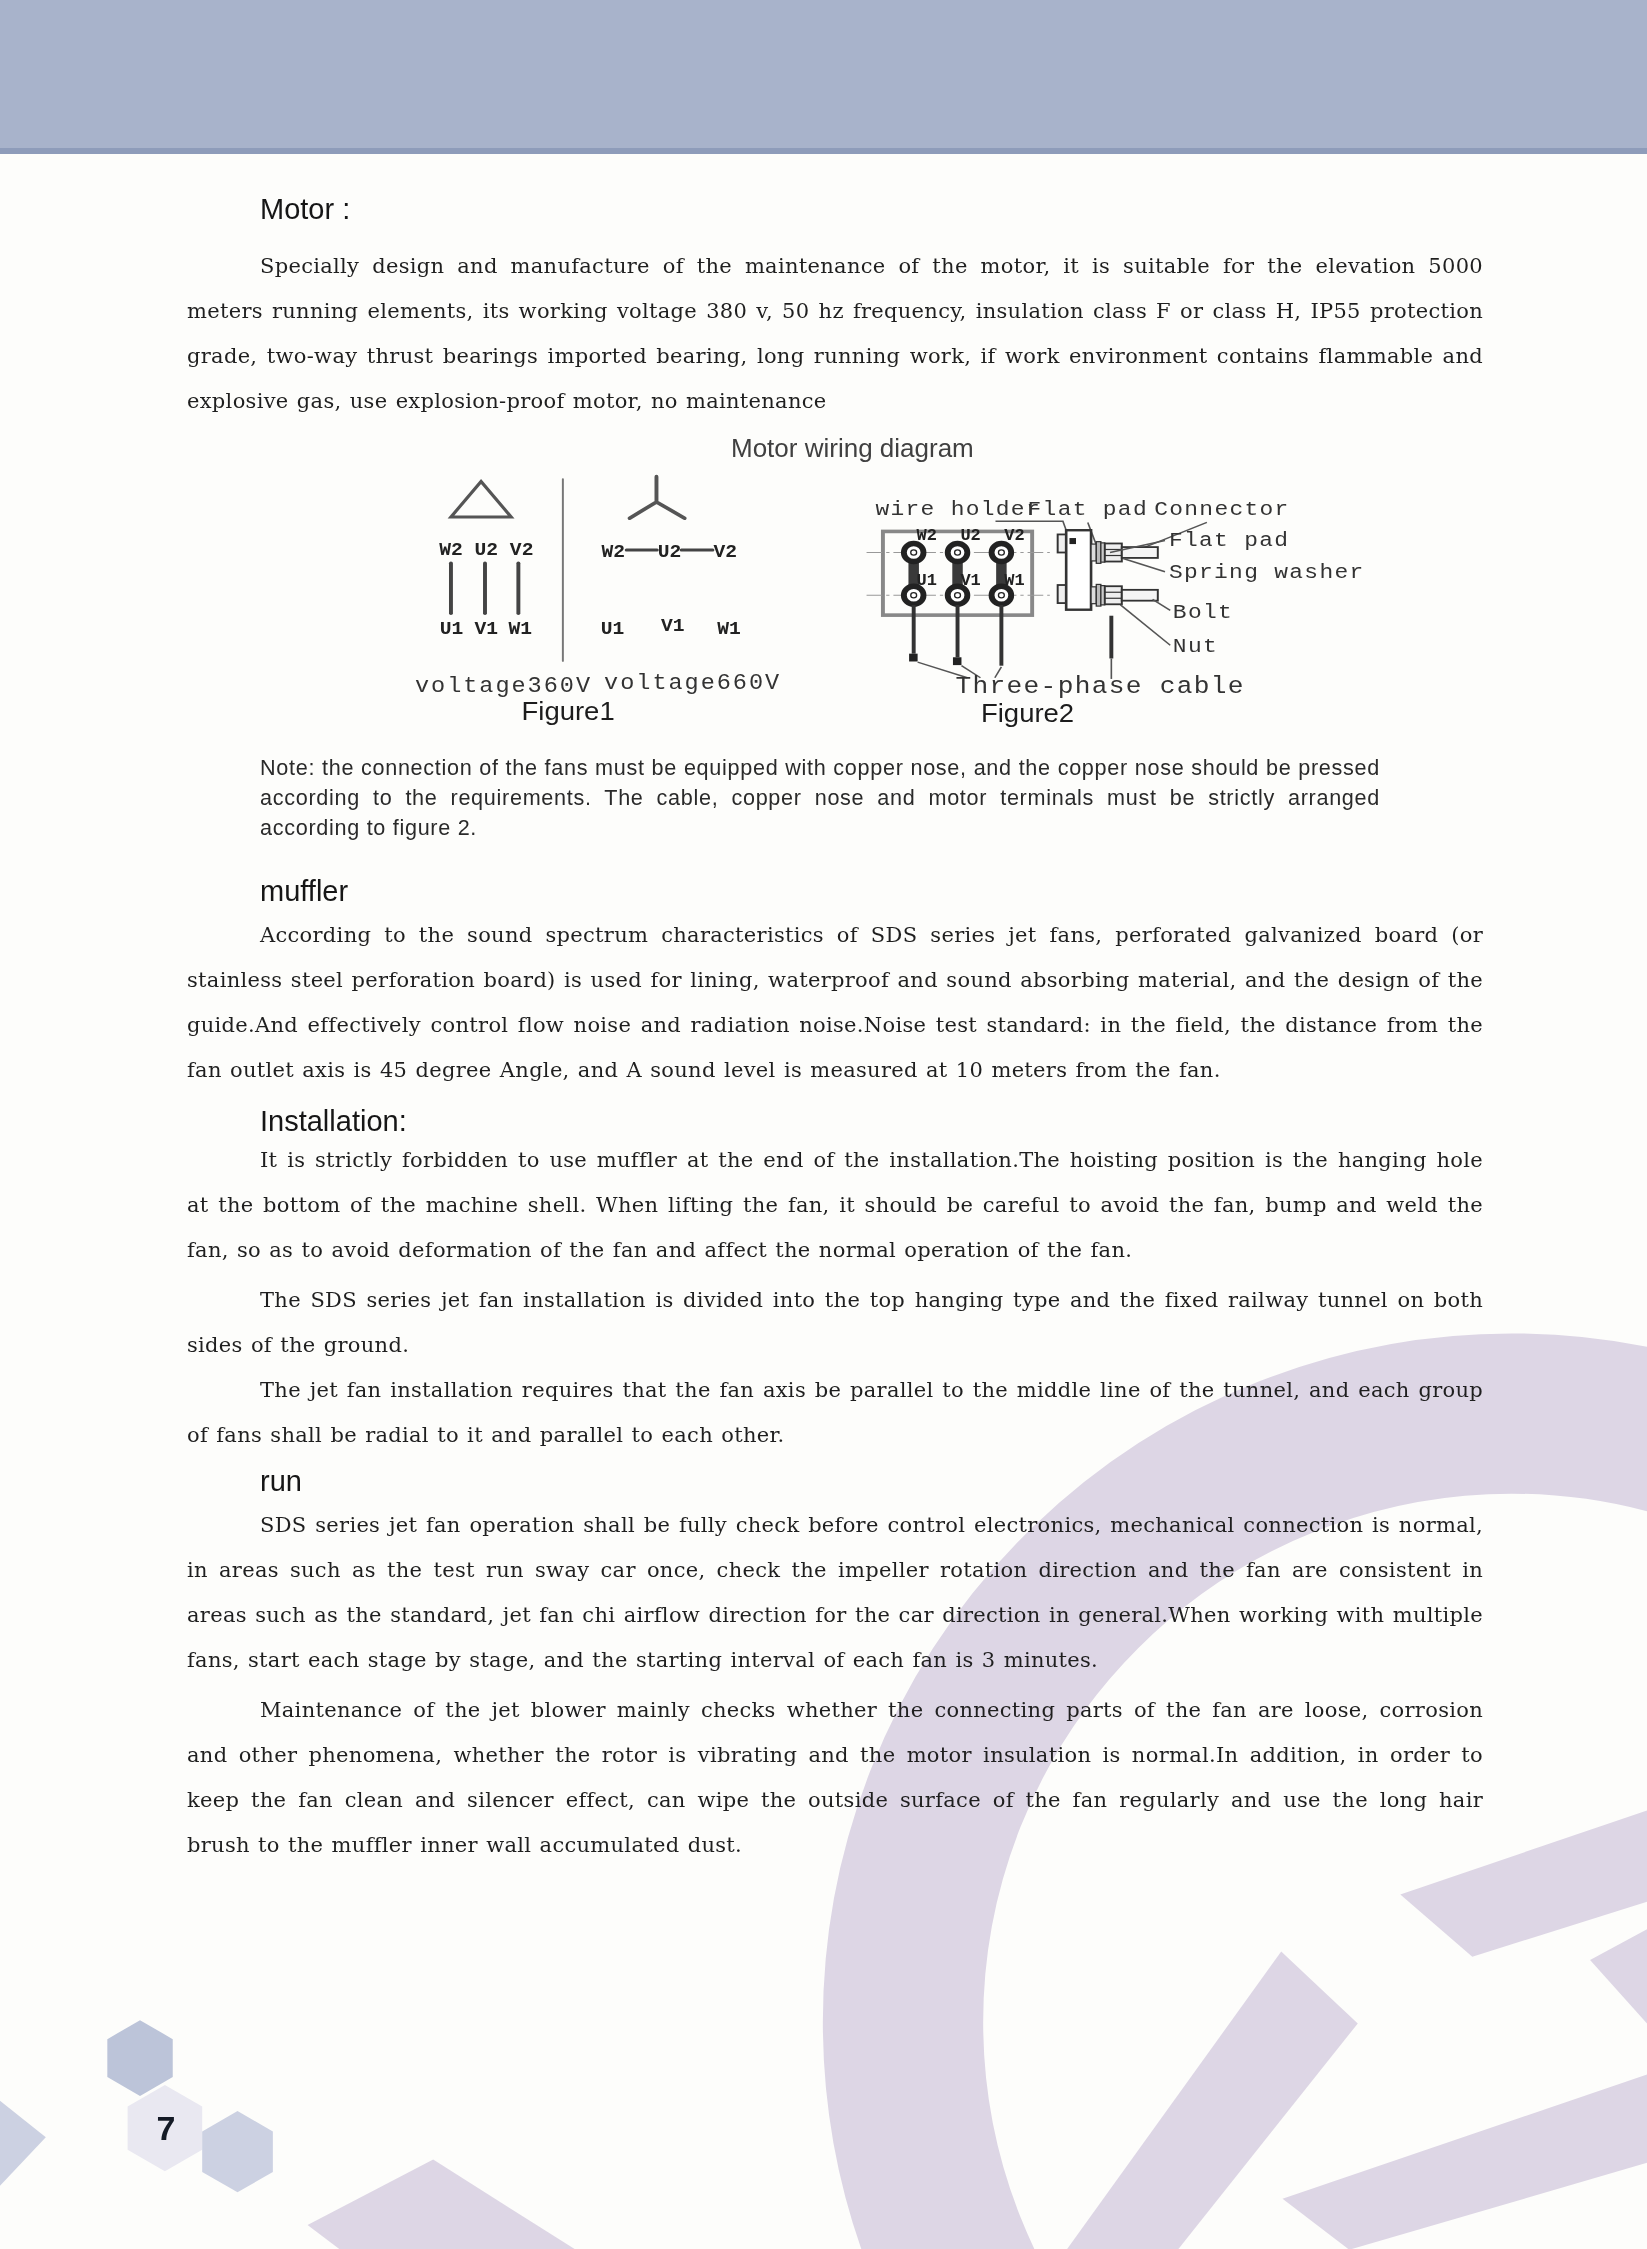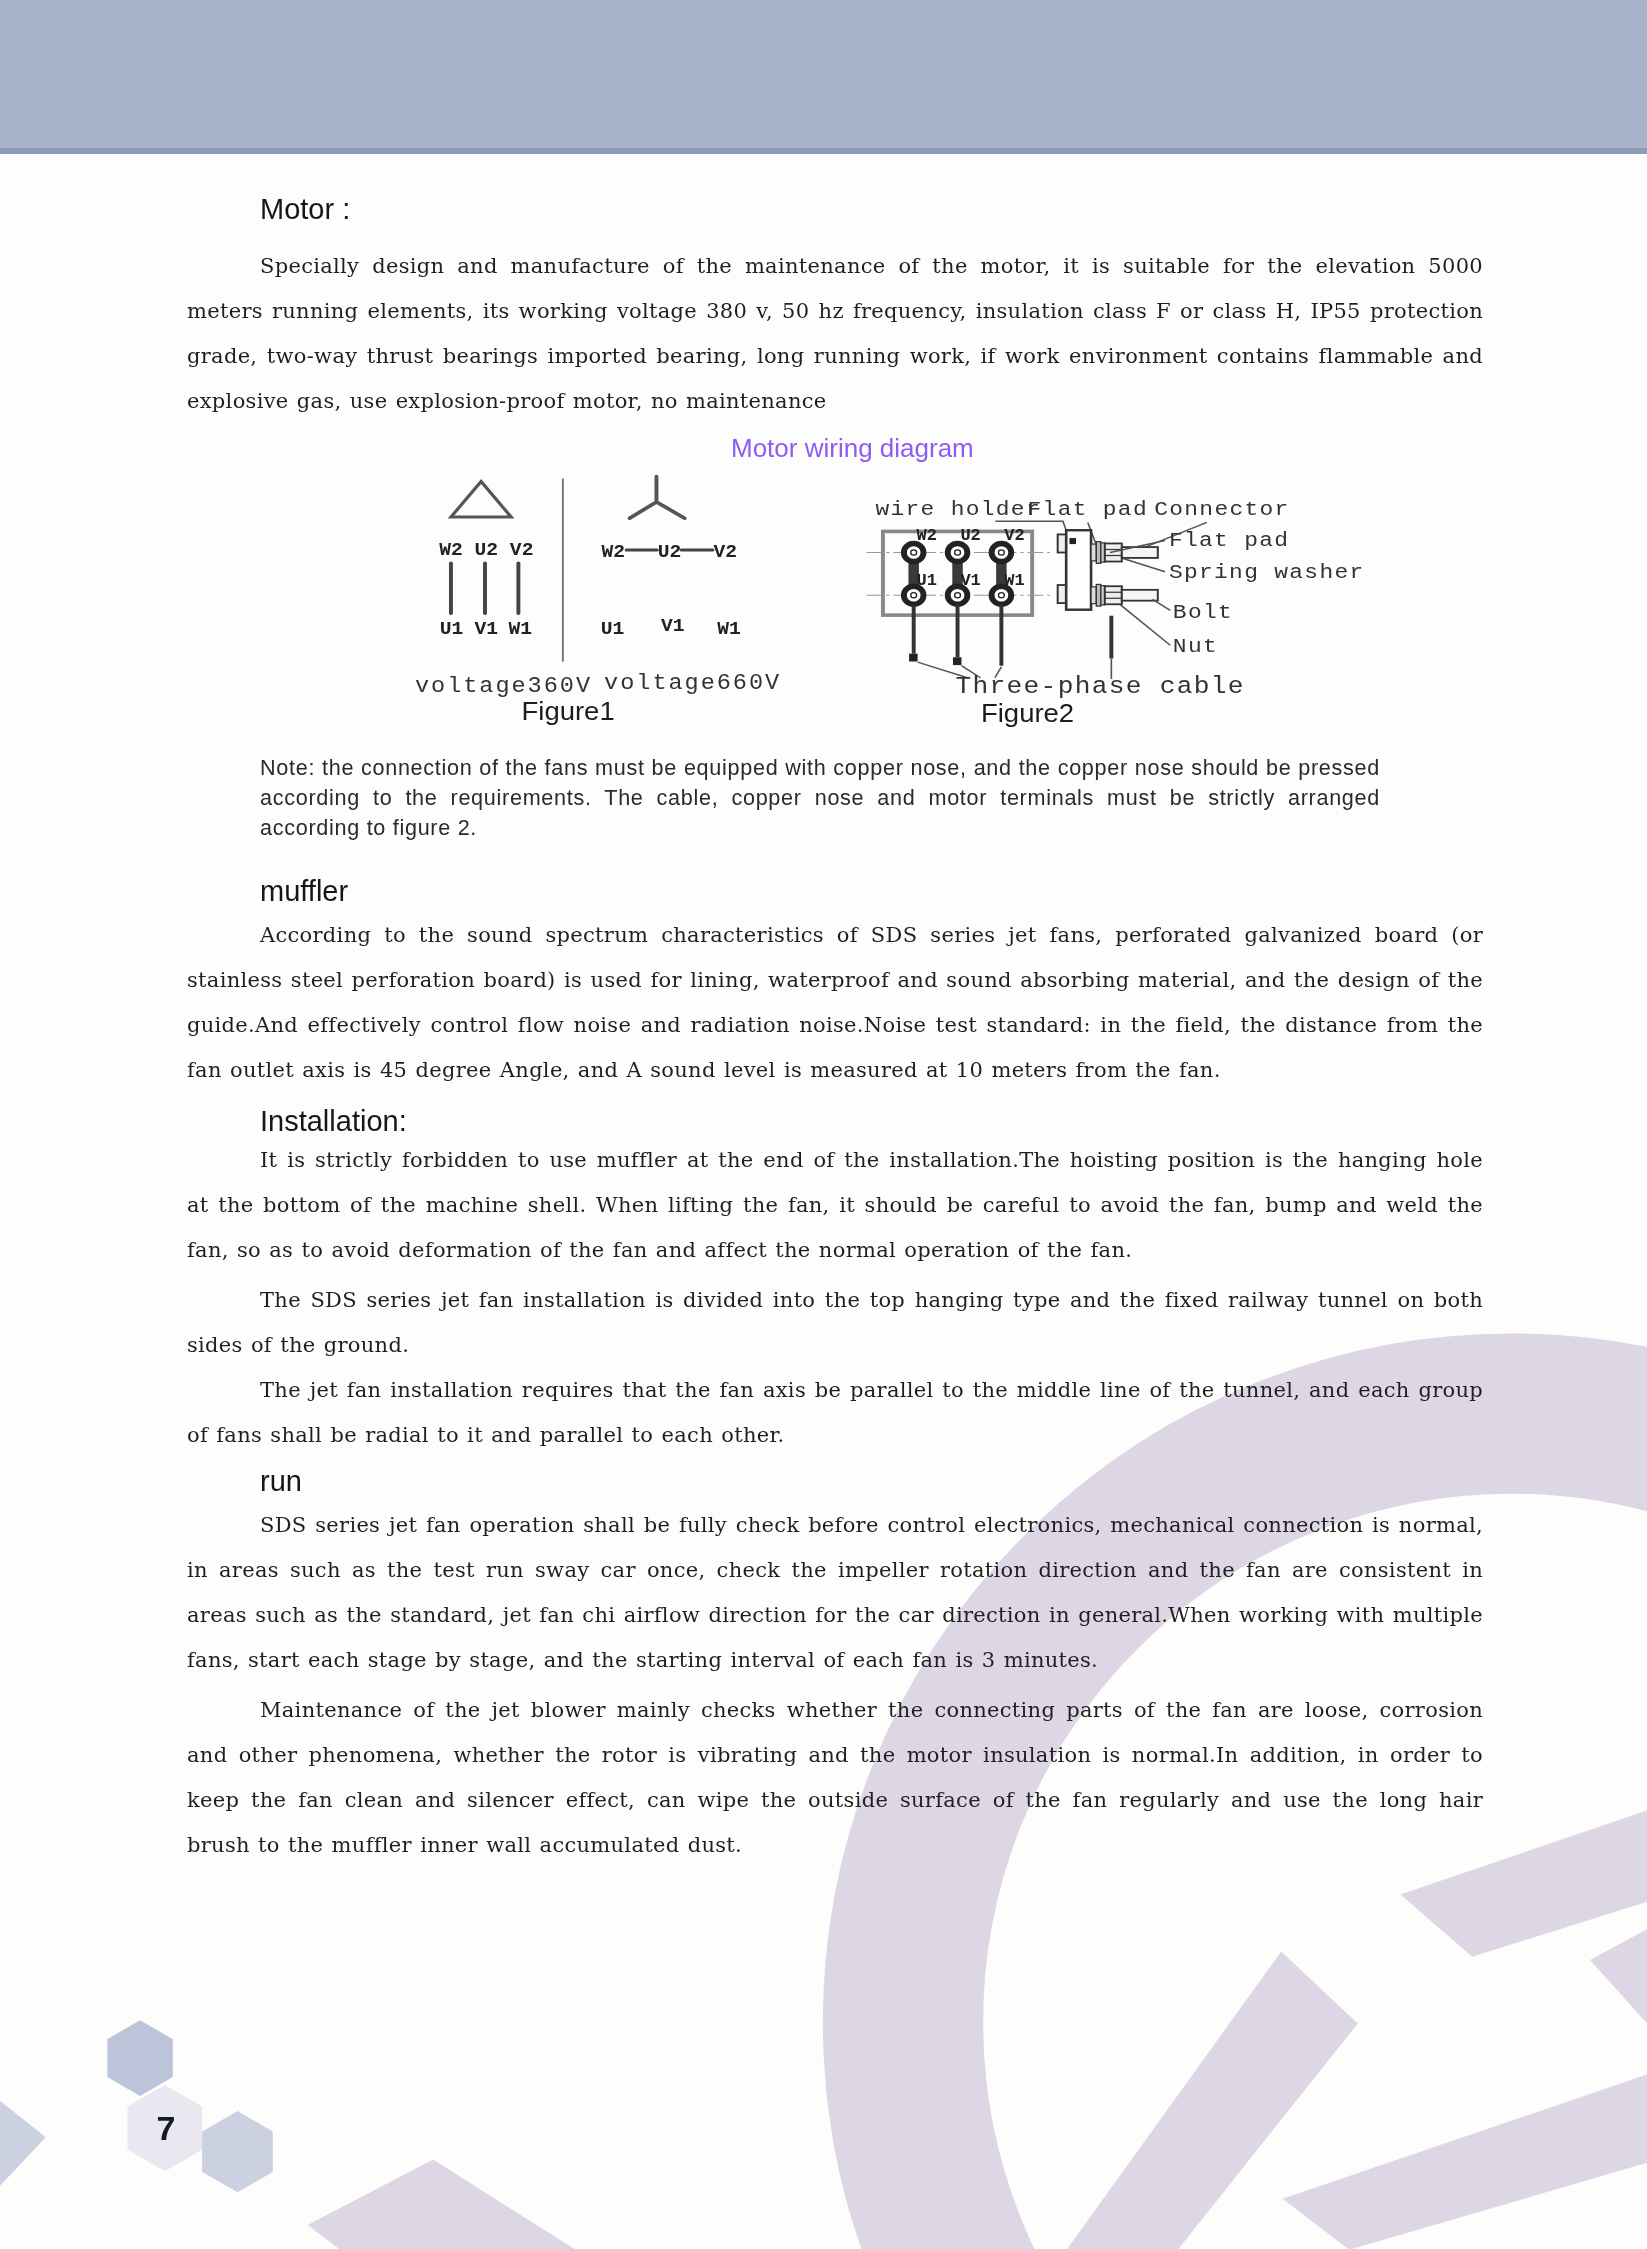--- a/index.html
+++ b/index.html
@@ -8,21 +8,21 @@
   .band{position:absolute;top:0;left:0;width:1647px;height:148px;
         background:#a8b3cb;border-bottom:6.5px solid #8e9cba;z-index:2;}
   .watermark{position:absolute;top:0;left:0;z-index:0;}
   .content{position:absolute;top:154px;left:0;width:1647px;z-index:1;
            padding:39px 164px 0 187px;box-sizing:border-box;}
   .heading{font-family:"Liberation Sans", sans-serif;font-size:29px;line-height:33px;
            color:#161616;margin:0 0 0 73px;font-weight:400;}
   p.body{font-size:21px;line-height:45px;text-align:justify;margin:0;
          text-indent:73px;letter-spacing:0.3px;word-spacing:1.3px;}
   p.m-top{margin-top:18.3px;}
-  .fig-title{font-family:"Liberation Sans", sans-serif;font-size:26px;color:#8b5cf6;
+  .fig-title{font-family:"Liberation Sans", sans-serif;font-size:26px;color:#404040;
              margin:9.2px 0 0 544px;}
   svg.figure{display:block;margin:2.6px 0 0 190px;}
   p.note{font-family:Liberation Sans, sans-serif;font-size:21.6px;line-height:30px;
          width:1120px;margin:2.6px 0 0 73px;text-align:justify;letter-spacing:0.7px;
          color:#2a2a2a;}
   .pagenum{position:absolute;left:143px;top:2109px;width:46px;text-align:center;
            font-family:"Liberation Sans", sans-serif;font-weight:bold;font-size:34px;
            color:#141a26;z-index:3;}
   text{fill:#222;}
   .mono-lab{font-family:"Liberation Mono", monospace;font-size:35px;letter-spacing:2px;fill:#333;}

